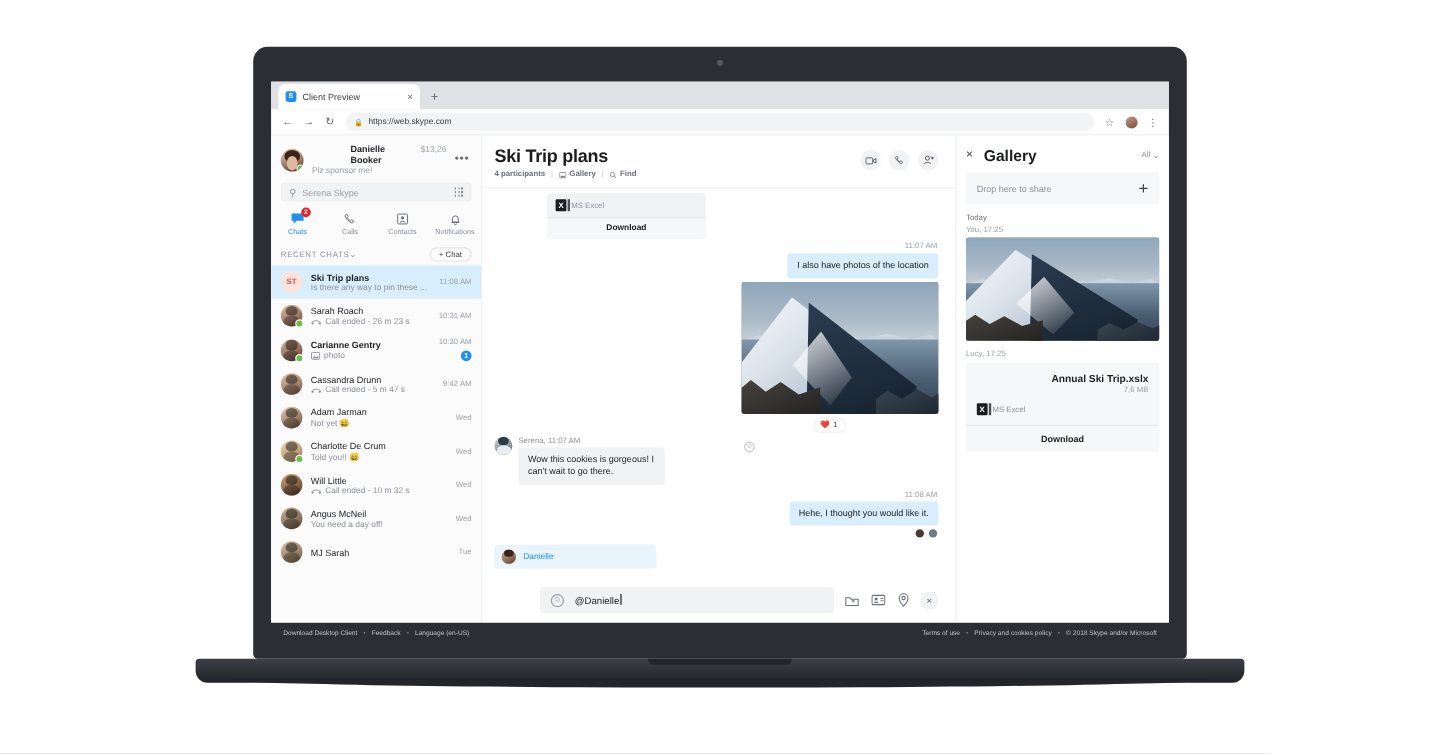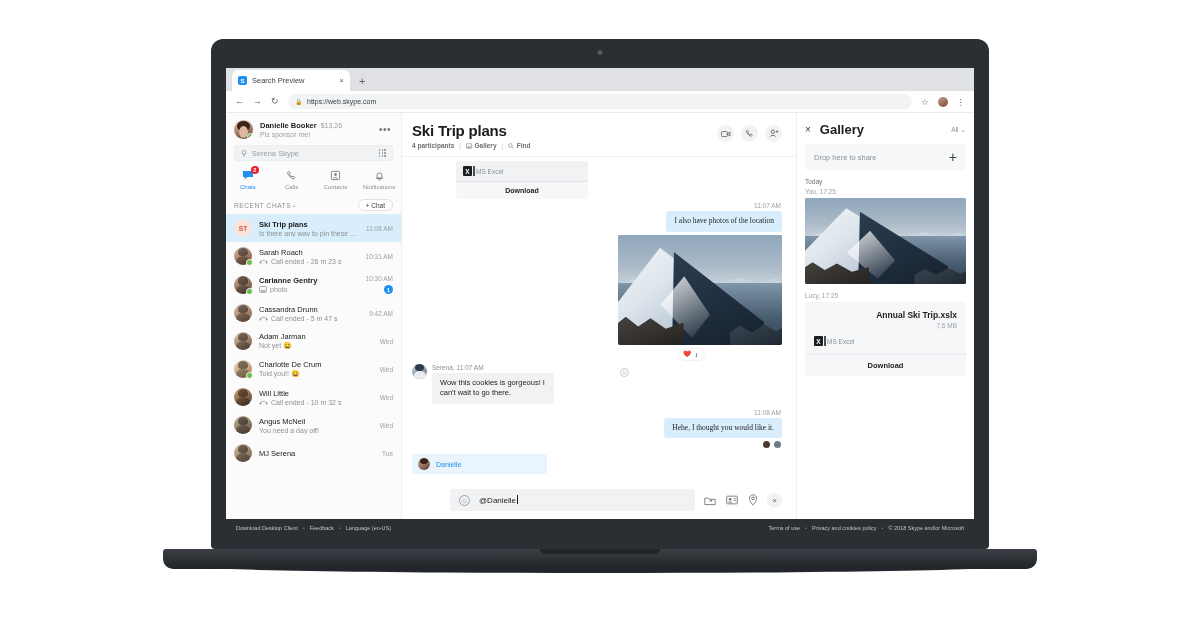--- a/index.html
+++ b/index.html
@@ -86,21 +86,21 @@
   .me-av { width:19px;height:19px;border-radius:50%; position:relative; flex:0 0 auto;
            background: linear-gradient(160deg,#d9b49f 20%, #5d3a2a 95%); overflow:hidden;}
   .me-av:before{content:"";position:absolute;left:3px;top:1px;width:13px;height:10px;
            border-radius:50% 50% 45% 45%; background:#3a2419;}
   .me-av:after{content:"";position:absolute;left:5px;top:6px;width:9px;height:12px;
            border-radius:50%; background:#e0b79f;}
   .presence{position:absolute;right:-1px;bottom:-1px;width:7px;height:7px;border-radius:50%;
            background:#6bbd49;border:1.3px solid #fbfbfc; z-index:3;}
   .me-names{flex:1; min-width:0;}
   .me-line1{display:flex;align-items:baseline;gap:4px;}
-  .me-name{font-size:7.5px;font-weight:bold;color:#1b1c1e;}
+  .me-name{font-size:7.5px;font-weight:bold;color:#1b1c1e;margin-left:32px;}
   .me-credit{font-size:7px;color:#9aa0a6;}
   .me-mood{font-size:7px;color:#9aa0a6; margin-top:1px;}
   .me-dots{font-size:10px;color:#6b7076;letter-spacing:0.5px;line-height:1;padding-right:2px;}
 
   .search-row{padding:2px 8px 6px 8px;}
   .searchbox{height:16px;border-radius:3px;background:#f1f2f4;display:flex;align-items:center;
              gap:5px;padding:0 6px; border:1px solid #eceef0;}
   .search-ico{font-size:8px;color:#8a9096;}
   .search-ph{font-size:7.5px;color:#9aa0a6;flex:1;}
   .dialpad{display:grid;grid-template-columns:repeat(3,1.6px);grid-template-rows:repeat(3,1.6px);
@@ -151,21 +151,21 @@
   .convo-title{font-size:15px;font-weight:bold;color:#1b1c1e;letter-spacing:-0.2px;}
   .convo-sub{display:flex;align-items:center;gap:5px;margin-top:3px;font-size:6.5px;
              color:#6b7076;font-weight:bold;}
   .convo-sub .sep{color:#c7cace;font-weight:normal;}
   .subitem{display:flex;align-items:center;gap:2.5px;}
   .head-actions{display:flex;gap:7px;padding-top:3px;}
   .circ-btn{width:17px;height:17px;border-radius:50%;background:#f1f2f4;
             display:flex;align-items:center;justify-content:center;}
 
   .msgs{flex:1;overflow:hidden;padding:4px 14px 0 10px;position:relative;}
-  .row{display:flex;margin-bottom:2px;font-family:Liberation Serif, serif;}
+  .row{display:flex;margin-bottom:2px;}
   .row.right{justify-content:flex-end;}
   .stamp{font-size:6.5px;color:#9aa0a6;text-align:right;margin:3px 1px 2px 0;}
   .bubble{max-width:63%;border-radius:3px;padding:5px 8px;font-size:7.5px;color:#1b1c1e;line-height:1.4;}
   .bubble.in{background:#f1f2f4;}
   .bubble.out{background:#d9eefc;}
   .filecard{width:132px;background:#f1f2f4;border-radius:3px;overflow:hidden;margin-left:44px;}
   .filecard .ftop{display:flex;align-items:center;gap:4px;padding:5px 7px;}
   .xls{width:9px;height:10px;background:#1b1c1e;color:#fff;font-size:6.5px;font-weight:bold;
        display:flex;align-items:center;justify-content:center;border-radius:1px;position:relative;}
   .xls:after{content:"";position:absolute;right:-3px;top:0;width:2.5px;height:10px;
@@ -281,21 +281,21 @@
   <div class="laptop-base"></div>
   <div class="laptop-foot"></div>
 
   <div class="browser">
 
     <div class="tabstrip">
       <div class="tab">
         <span class="tab-fav">
             <span>S</span>
           </span>
-        <span class="tab-title">Search Preview</span>
+        <span class="tab-title">Client Preview</span>
         <span class="tab-close">×</span>
       </div>
       <span class="tab-new">+</span>
     </div>
 
     <div class="urlbar">
       <span class="nav-ico">←</span>
       <span class="nav-ico">→</span>
       <span class="nav-ico">↻</span>
       <div class="omnibox">
@@ -523,21 +523,21 @@
             <span class="cright">
                 <span class="ctime">Wed</span>
               </span>
           </div>
 
           <div class="chatitem">
             <span class="cav" style="background:linear-gradient(150deg,#ddc6ad,#6e563d)">
                 <span class="ph"></span>
               </span>
             <span class="cmid">
-              <span class="cname" style="display:block">MJ Serena</span>
+              <span class="cname" style="display:block">MJ Sarah</span>
             </span>
             <span class="cright">
                 <span class="ctime">Tue</span>
               </span>
           </div>
         </div>
       </div>
 
       <div class="convo">
         <div class="convo-head">

